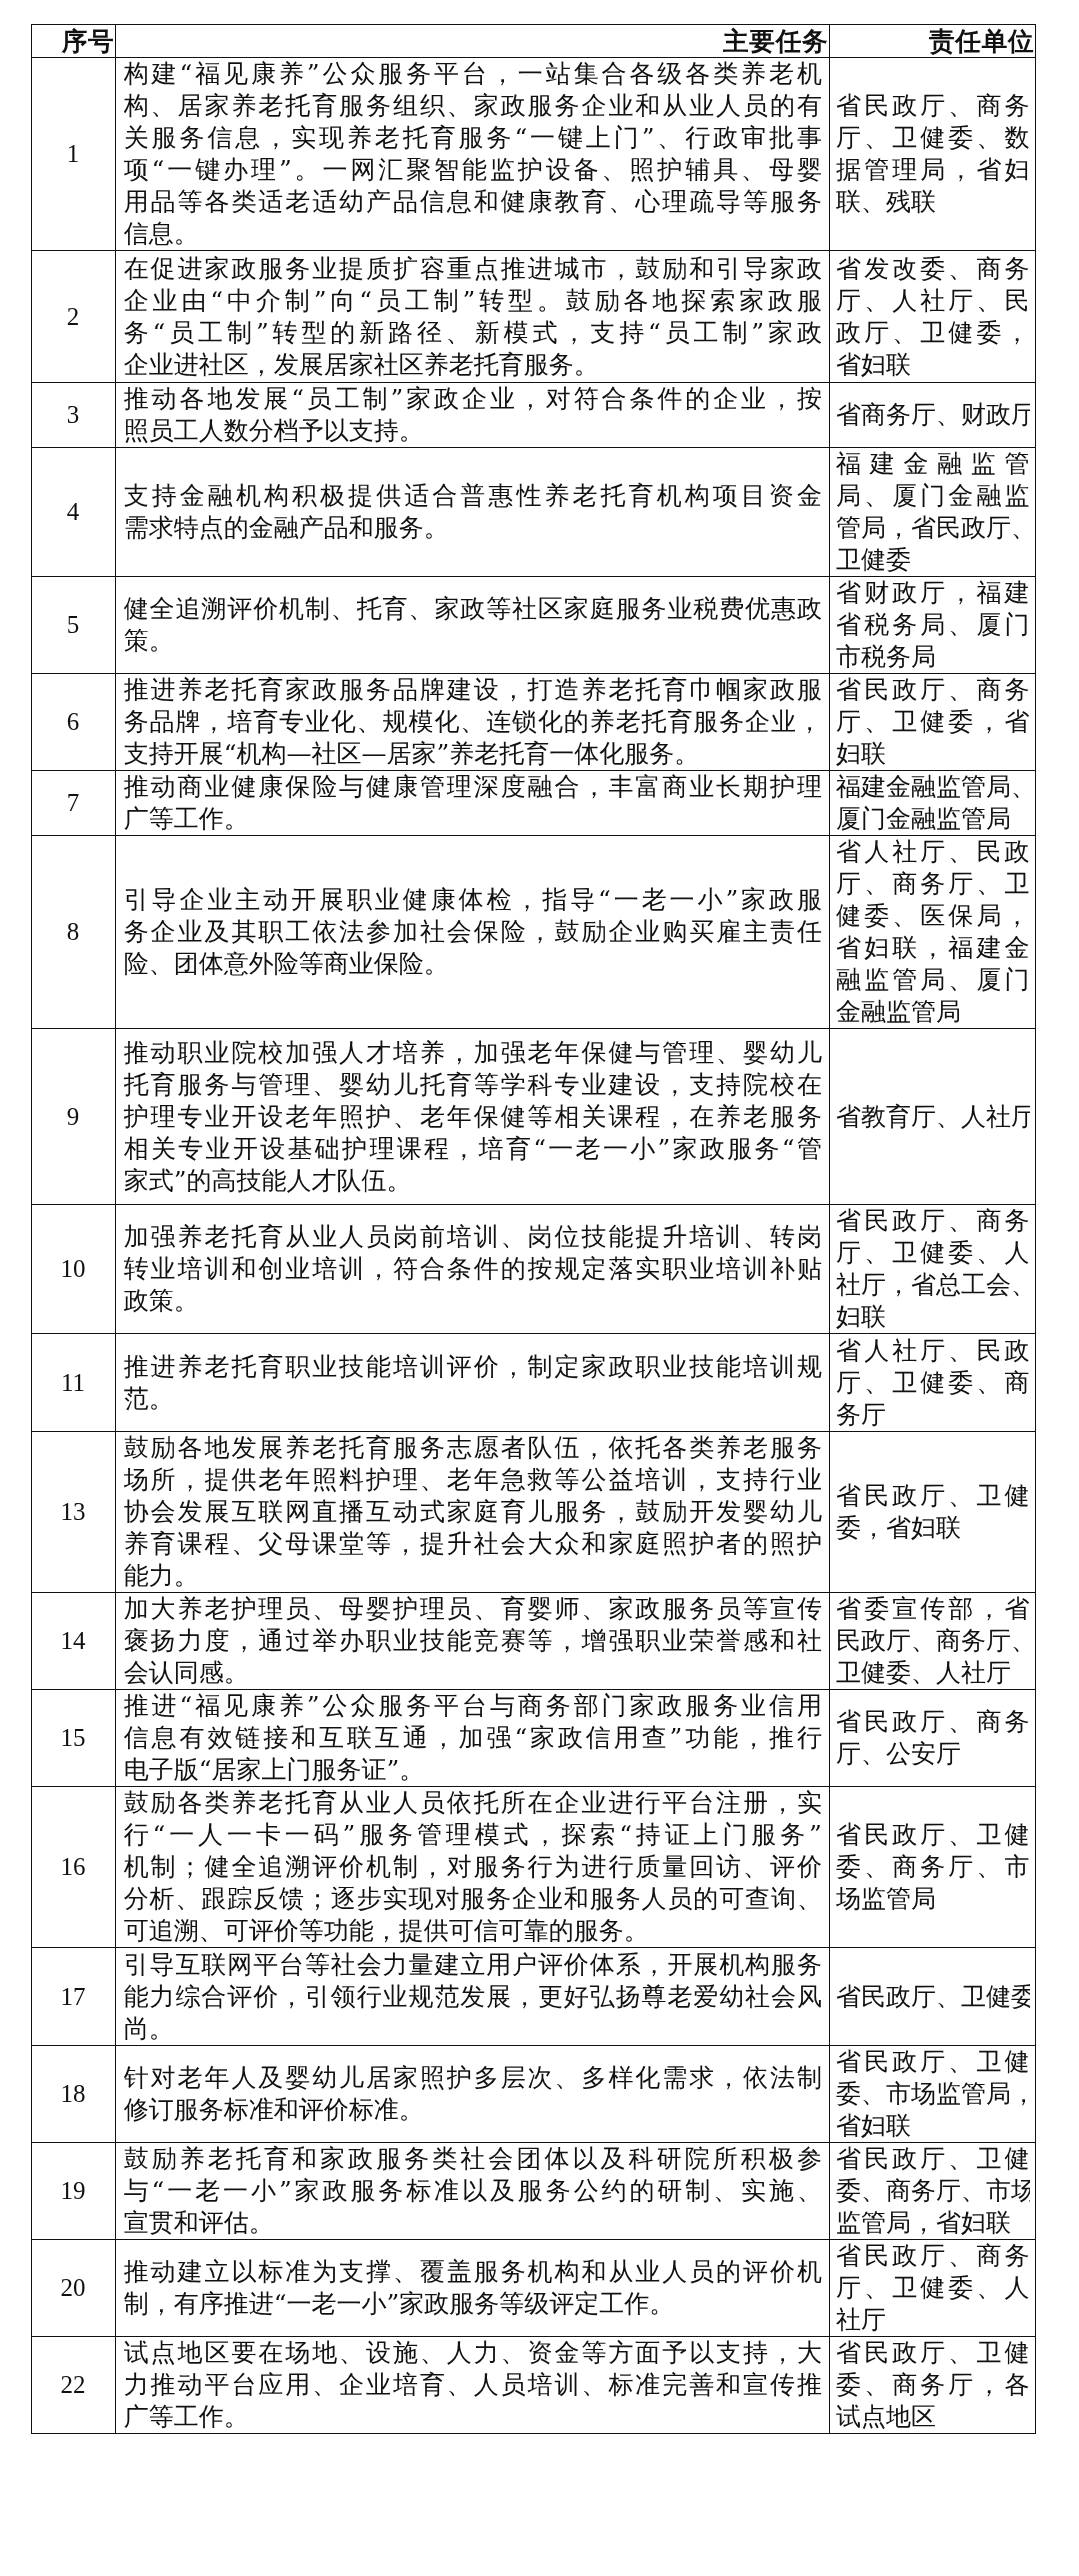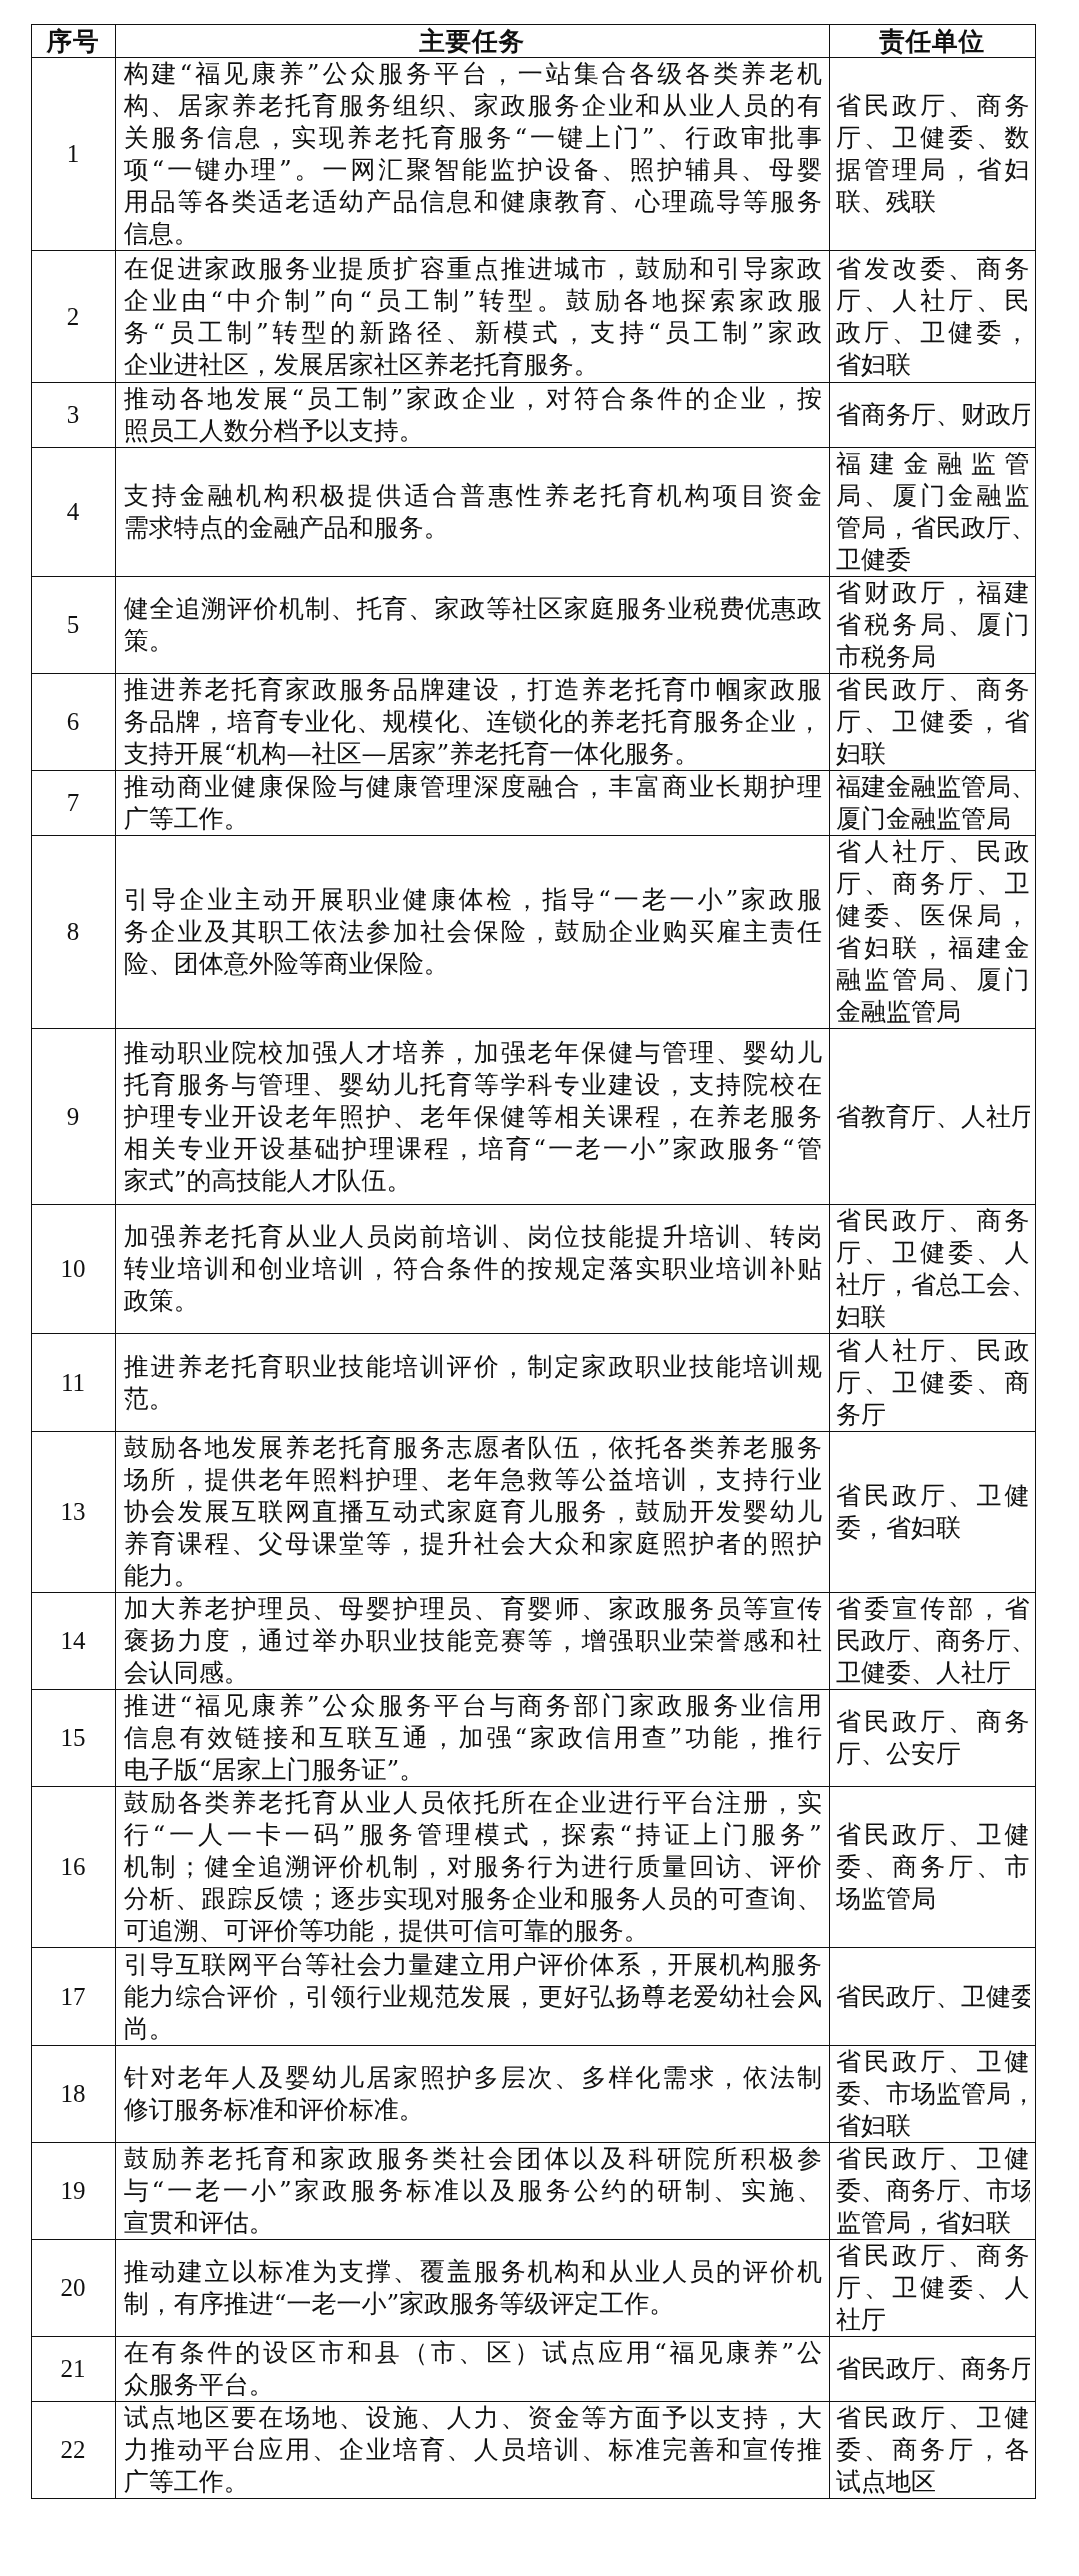--- a/index.html
+++ b/index.html
@@ -16,21 +16,21 @@
     padding: 0;
     vertical-align: middle;
     box-sizing: border-box;
   }
   #tbl th {
     height: 33px;
     font-family: "DejaVu Sans", "Liberation Sans", sans-serif;
     font-weight: bold;
     font-size: 25.6px;
     line-height: 31px;
-    text-align: center;
+    text-align: right;
     letter-spacing: 0.8px;
   }
   col.c-no { width: 84px; }
   col.c-task { width: 714px; }
   col.c-unit { width: 206px; }
   td.no {
     text-align: center;
     font-family: "Liberation Serif", "DejaVu Serif", serif;
     font-size: 25px;
   }
@@ -308,30 +308,20 @@
         <td class="task">
           <span class="ln">推动建立以标准为支撑、覆盖服务机构和从业人员的评价机</span>
           <span class="ln last">制，有序推进“一老一小”家政服务等级评定工作。</span>
         </td>
         <td class="unit">
           <span class="ln">省民政厅、商务</span>
           <span class="ln">厅、卫健委、人</span>
           <span class="ln last">社厅</span>
         </td>
       </tr>
-      <tr style="height: 64px;">
-        <td class="no">21</td>
-        <td class="task">
-          <span class="ln">在有条件的设区市和县（市、区）试点应用“福见康养”公</span>
-          <span class="ln last">众服务平台。</span>
-        </td>
-        <td class="unit">
-          <span class="ln last">省民政厅、商务厅</span>
-        </td>
-      </tr>
       <tr style="height: 97px;">
         <td class="no">22</td>
         <td class="task">
           <span class="ln">试点地区要在场地、设施、人力、资金等方面予以支持，大</span>
           <span class="ln">力推动平台应用、企业培育、人员培训、标准完善和宣传推</span>
           <span class="ln last">广等工作。</span>
         </td>
         <td class="unit">
           <span class="ln">省民政厅、卫健</span>
           <span class="ln">委、商务厅，各</span>

